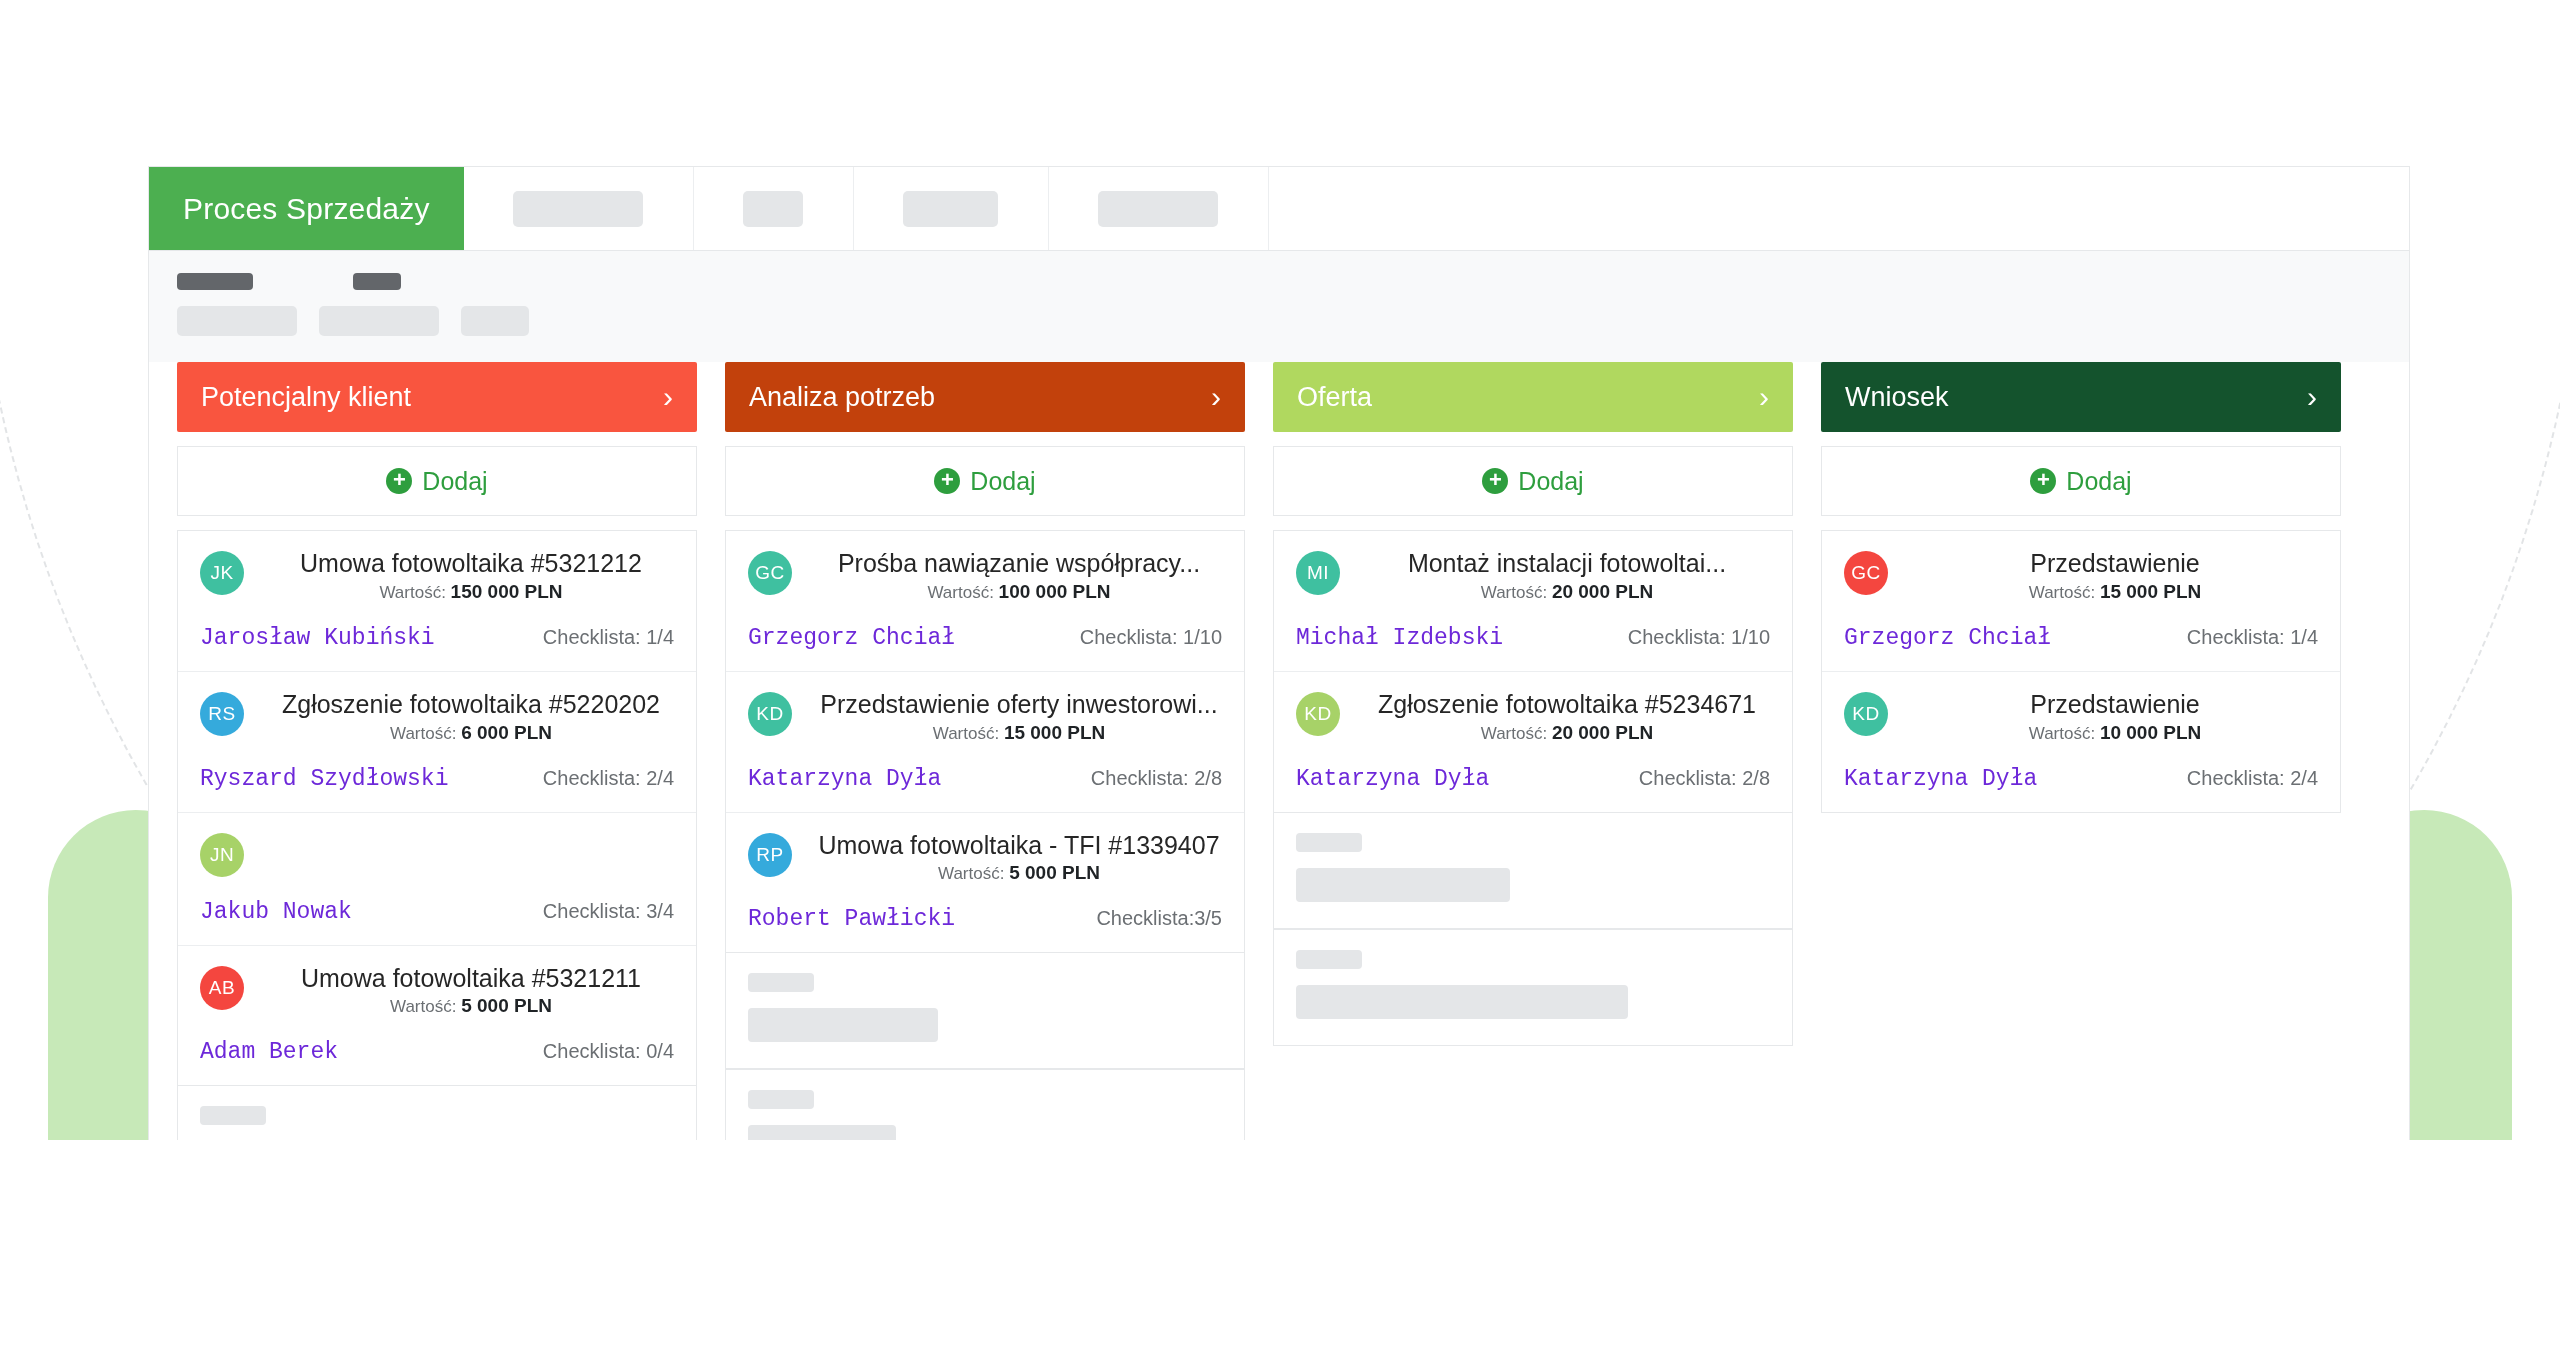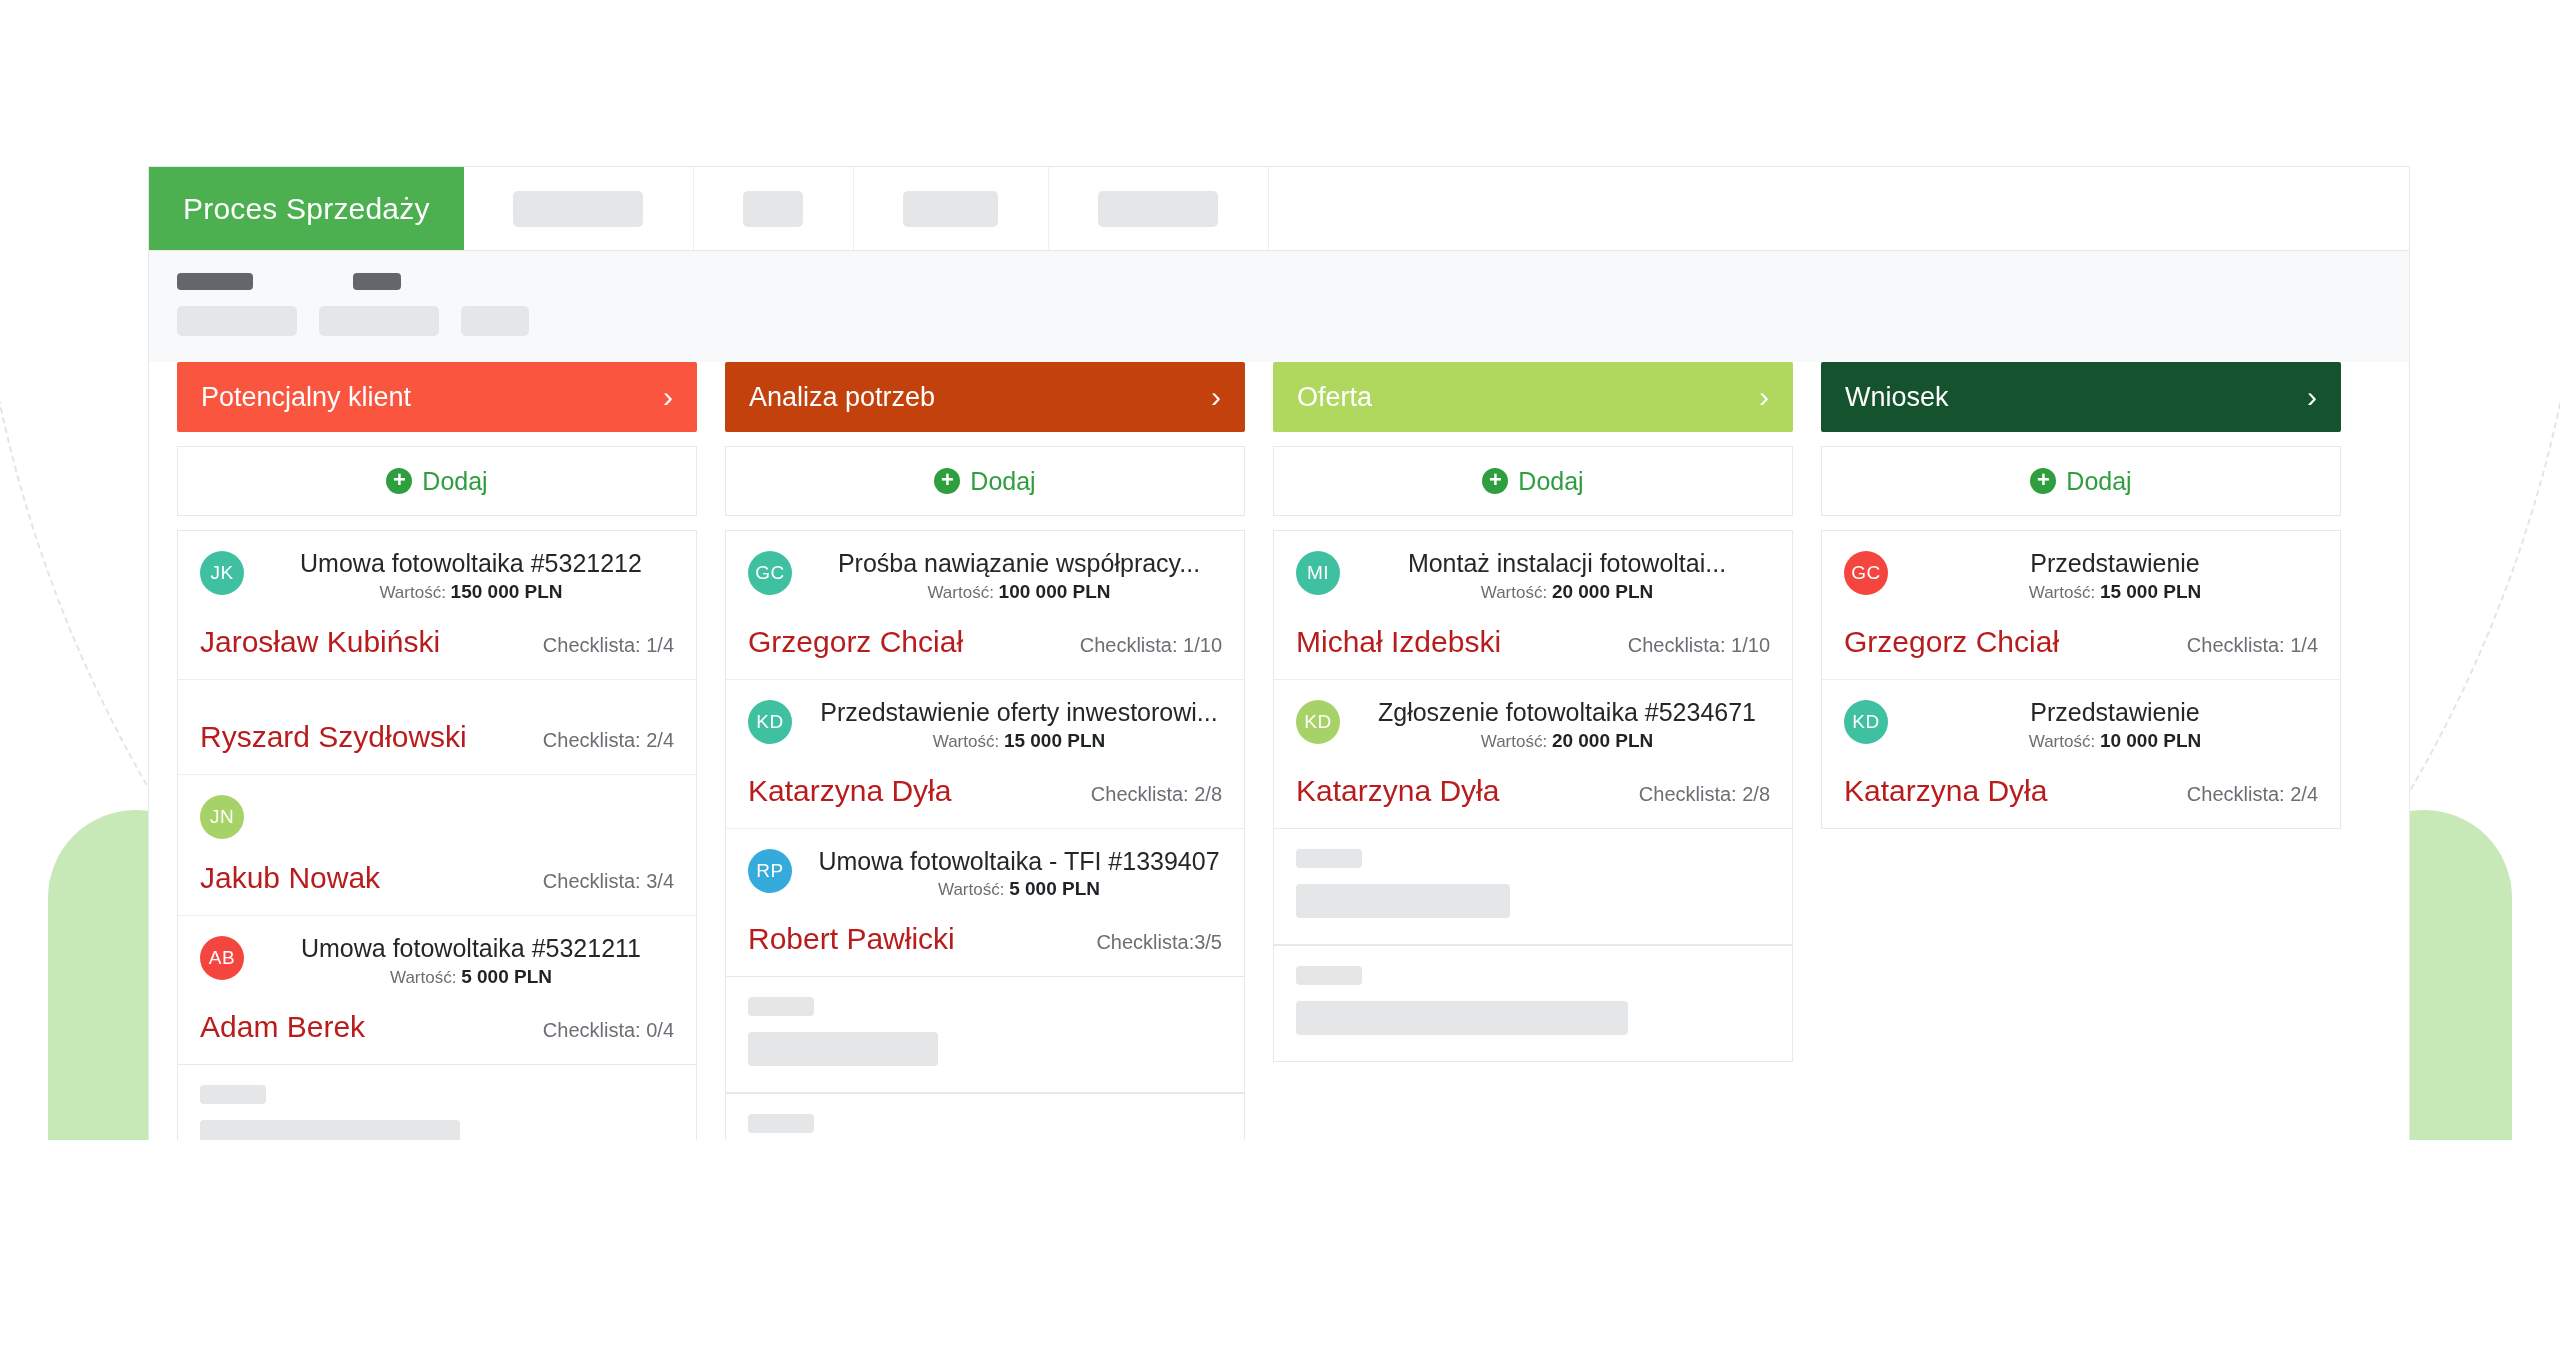--- a/index.html
+++ b/index.html
@@ -190,21 +190,21 @@
   }
   .deal-value { margin-top: 3px; font-size: 17px; color: #6b6f73; }
   .deal-value b { color: #1f2326; font-size: 19px; font-weight: 700; }
 
   .deal-bottom {
     display: flex;
     align-items: baseline;
     justify-content: space-between;
     margin-top: 22px;
   }
-  .deal-person { color: #b91c1c; font-size: 30px; }
+  .deal-person { color: #6d28d9; font-size: 23px; font-family: Liberation Mono, monospace; }
   .deal-check { color: #6b6f73; font-size: 20px; }
 
   
   .skel-card {
     background: #ffffff;
     border: 1px solid #e6e8ea;
     border-top: none;
     padding: 20px 22px 26px 22px;
   }
   .skel-card.standalone { border-top: 1px solid #e6e8ea; }
@@ -273,20 +273,27 @@
                     <div class="deal-title">Umowa fotowoltaika #5321212</div>
                     <div class="deal-value"><span>Wartość: </span><b>150 000 PLN</b></div>
                   </div>
                 </div>
                 <div class="deal-bottom">
                   <a class="deal-person">Jarosław Kubiński</a>
                   <span class="deal-check">Checklista: 1/4</span>
                 </div>
               </div>
               <div class="deal-card">
+                <div class="deal-top">
+                  <div class="avatar" style="background: rgb(53, 170, 220);">RS</div>
+                  <div class="deal-text">
+                    <div class="deal-title">Zgłoszenie fotowoltaika #5220202</div>
+                    <div class="deal-value"><span>Wartość: </span><b>6 000 PLN</b></div>
+                  </div>
+                </div>
                 <div class="deal-bottom">
                   <a class="deal-person">Ryszard Szydłowski</a>
                   <span class="deal-check">Checklista: 2/4</span>
                 </div>
               </div>
               <div class="deal-card">
                 <div class="deal-top">
                   <div class="avatar" style="background: rgb(167, 210, 104);">JN</div>
                 </div>
                 <div class="deal-bottom">

